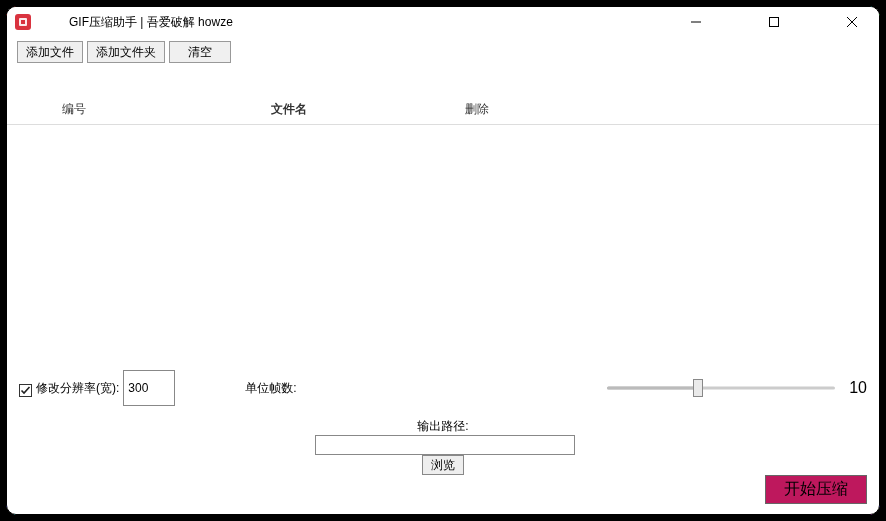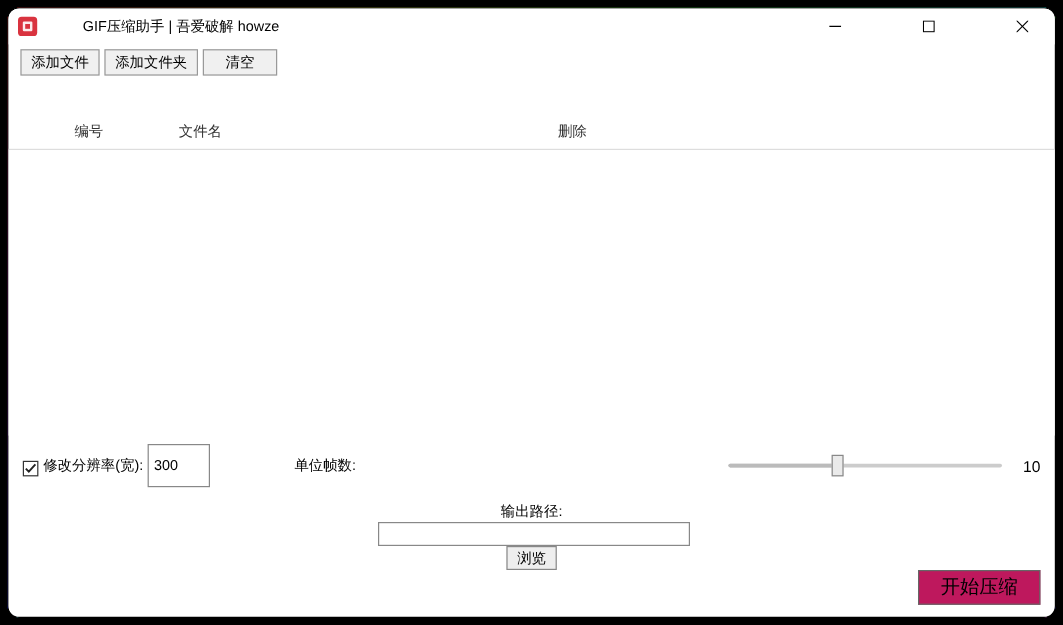--- a/index.html
+++ b/index.html
@@ -65,21 +65,21 @@
   
   .headers {
     display:flex;
     padding: 4px 12px 6px 12px;
     color:#333;
     border-bottom:1px solid #ddd;
     font-size:12px;
     margin-top:28px;
   }
   .col-num { width: 110px; text-align:center; }
-  .col-name { width: 300px; text-align:left; padding-left:20px;}
+  .col-name { width: 300px; text-align:center; padding-left:20px;font-weight:bold;}
   .col-path { flex:1; text-align:left; padding-left:60px;}
   .col-del { width: 60px; text-align:right; }
   
   .list-area {
     flex:1;
     background:#fff;
   }
   
   .controls {
     border-top:1px solid transparent;
@@ -111,21 +111,21 @@
     height:3px; background:#ccc; border-radius:2px;
   }
   .slider-groove-left {
     position:absolute; left:0; width:40%; top:50%; transform:translateY(-50%);
     height:3px; background:#bbb; border-radius:2px;
   }
   .slider-thumb {
     position:absolute; left:40%; top:50%; transform:translate(-50%,-50%);
     width:10px; height:18px; background:#eaeaea; border:1px solid #888;
   }
-  .slider-val { width:20px; text-align:right; font-size:13px;}
+  .slider-val { width:20px; text-align:right; font-size:16px;}
   
   .output-row {
     padding: 8px 12px 10px 12px;
     display:flex; align-items:center;flex-direction:column;
   }
   .path-input {
     border:1px solid #888;
     height:20px; width:260px;
     font-size:12px; padding:0 4px;
     margin-left:4px;

